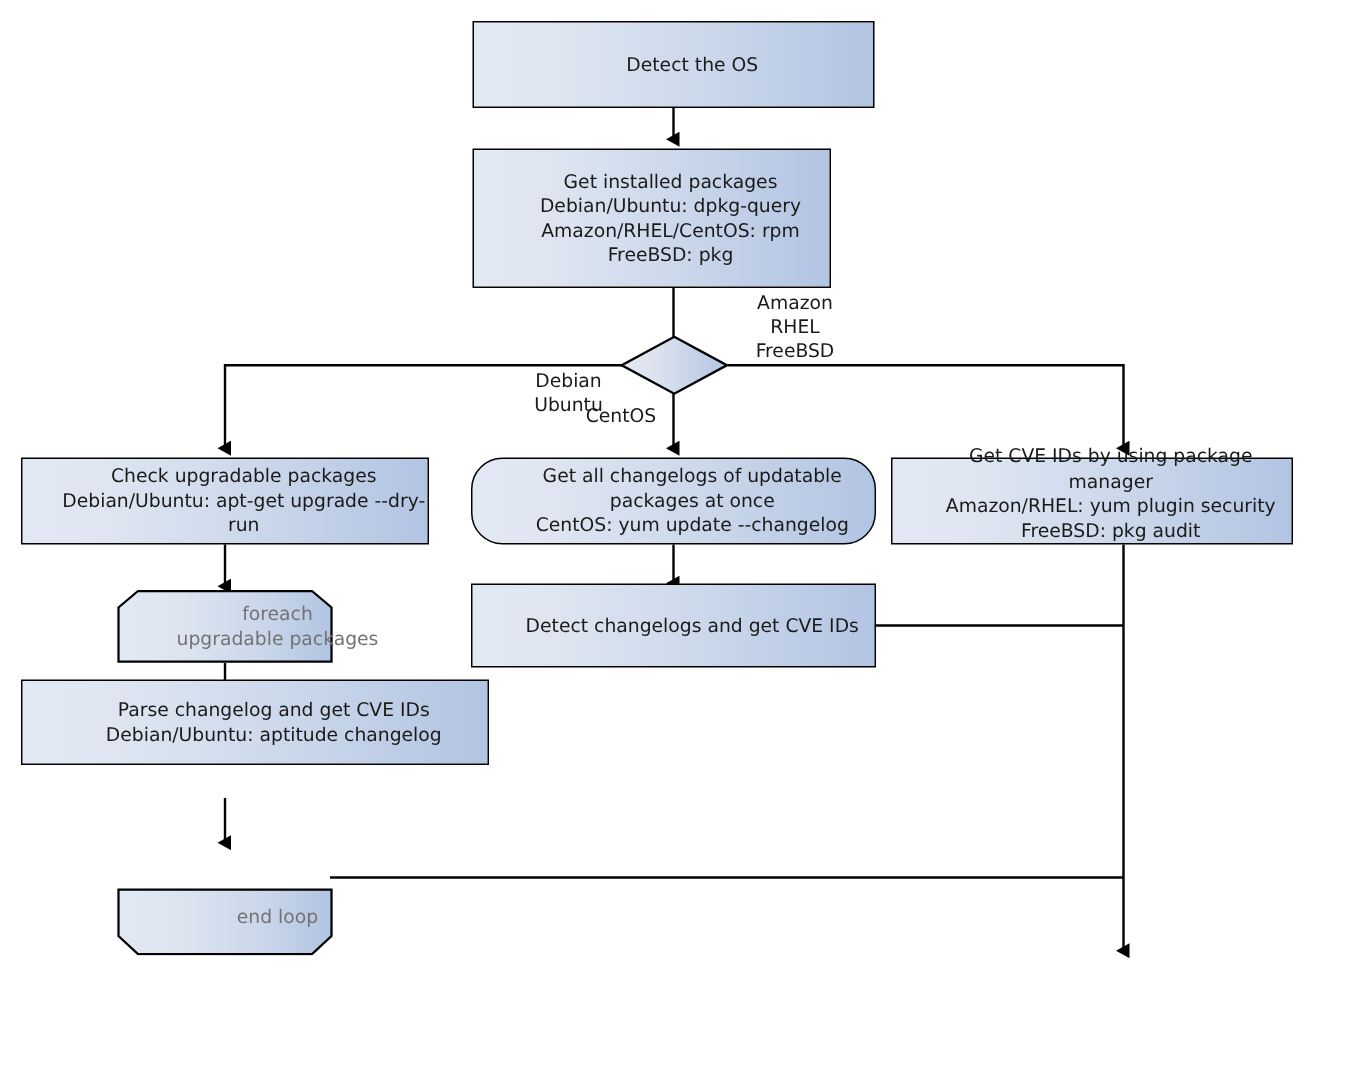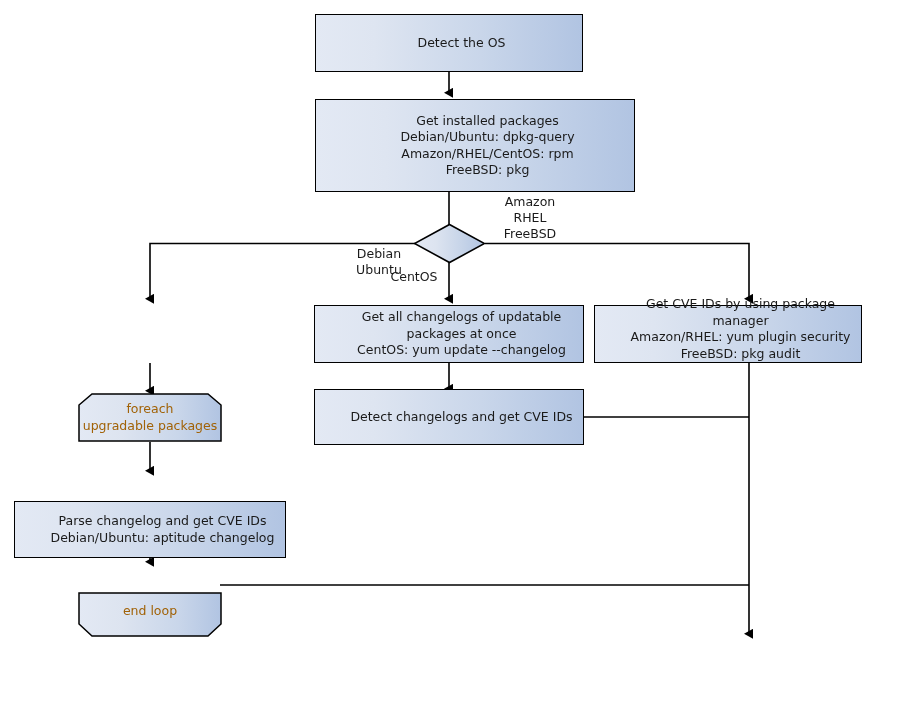--- a/index.html
+++ b/index.html
@@ -40,22 +40,23 @@
     left: 0;
     top: 0;
     width: 100%;
     height: 100%;
     display: flex;
     align-items: center;
     justify-content: center;
     text-align: center;
     font-size: 12.5px;
     line-height: 1.32;
-    color: #a16207;
+    color: #737373;
     white-space: pre-line;
+    padding-left: 35px;
   }
   .edge-label {
     position: absolute;
     font-size: 12.5px;
     line-height: 1.28;
     color: #1a1a1a;
     white-space: pre-line;
     text-align: center;
   }
   svg.wires {
@@ -101,43 +102,47 @@
 
     <path d="M583,417 L749,417" stroke="#000000" stroke-width="1.6" fill="none"></path>
 
     <path d="M220,585 L749,585" stroke="#000000" stroke-width="1.6" fill="none"></path>
   </svg>
 
   <div class="node" style="left:315px; top:14px; width:268px; height:58px;">
     <span>Detect the OS</span>
   </div>
 
-  <div class="node" style="left:315px; top:99px; width:320px; height:93px;">
+  <div class="node" style="left:315px; top:99px; width:239px; height:93px;">
     <span>Get installed packages
 Debian/Ubuntu: dpkg-query
 Amazon/RHEL/CentOS: rpm
 FreeBSD: pkg</span>
   </div>
 
   <div class="svg-node" style="left:413px; top:223px; width:73px; height:41px;">
     <svg width="73" height="41" viewBox="0 0 73 41" xmlns="http://www.w3.org/2000/svg">
       <defs>
         <linearGradient id="gradDiamond" x1="0" y1="0" x2="1" y2="0">
           <stop offset="0%" stop-color="#e3e9f4"></stop>
           <stop offset="30%" stop-color="#dde4f0"></stop>
           <stop offset="70%" stop-color="#c5d3e8"></stop>
           <stop offset="100%" stop-color="#b1c4e2"></stop>
         </linearGradient>
       </defs>
       <polygon points="36.5,1.5 71.5,20.5 36.5,39.5 1.5,20.5" fill="url(#gradDiamond)" stroke="#000000" stroke-width="1.6"></polygon>
     </svg>
   </div>
 
-
-  <div class="node" style="left:314px; top:305px; width:270px; height:58px;">
+  <div class="node" style="left:14px; top:305px; width:272px; height:58px;">
+    <span>Check upgradable packages
+Debian/Ubuntu: apt-get upgrade --dry-run</span>
+  </div>
+
+  <div class="node" style="left:314px; top:305px; width:270px; height:58px;border-radius:21px;">
     <span>Get all changelogs of updatable packages at once
 CentOS: yum update --changelog</span>
   </div>
 
   <div class="node" style="left:594px; top:305px; width:268px; height:58px;align-items:flex-end;">
     <span>Get CVE IDs by using package manager
 Amazon/RHEL: yum plugin security
 FreeBSD: pkg audit</span>
   </div>
 
@@ -154,21 +159,21 @@
       <polygon points="14,1 130,1 143,12 143,48 1,48 1,12" fill="url(#gradForeach)" stroke="#000000" stroke-width="1.5"></polygon>
     </svg>
     <div class="lbl">foreach
 upgradable  packages</div>
   </div>
 
   <div class="node" style="left:314px; top:389px; width:270px; height:56px;">
     <span>Detect changelogs and get CVE IDs</span>
   </div>
 
-  <div class="node" style="left:14px; top:501px; width:272px; height:57px;">
+  <div class="node" style="left:14px; top:453px; width:312px; height:57px;">
     <span>Parse changelog and get  CVE IDs
 Debian/Ubuntu: aptitude changelog</span>
   </div>
 
   <div class="svg-node" style="left:78px; top:592px; width:144px; height:45px;">
     <svg width="144" height="45" viewBox="0 0 144 45" xmlns="http://www.w3.org/2000/svg">
       <defs>
         <linearGradient id="gradEndLoop" x1="0" y1="0" x2="1" y2="0">
           <stop offset="0%" stop-color="#e3e9f4"></stop>
           <stop offset="30%" stop-color="#dde4f0"></stop>

